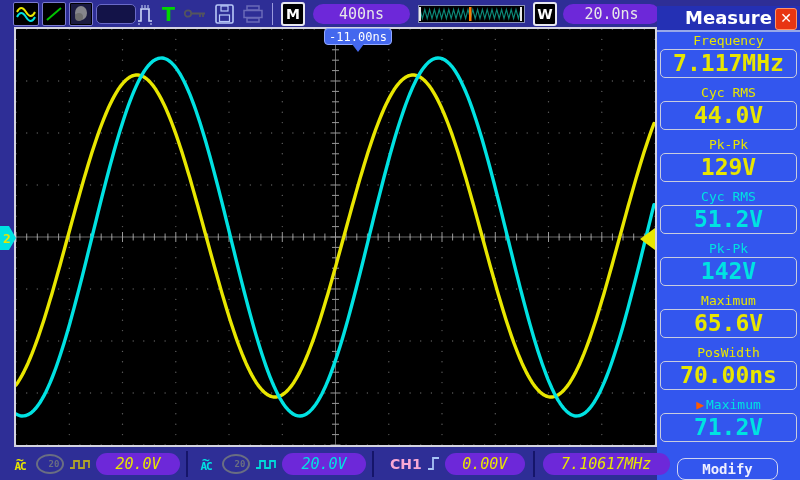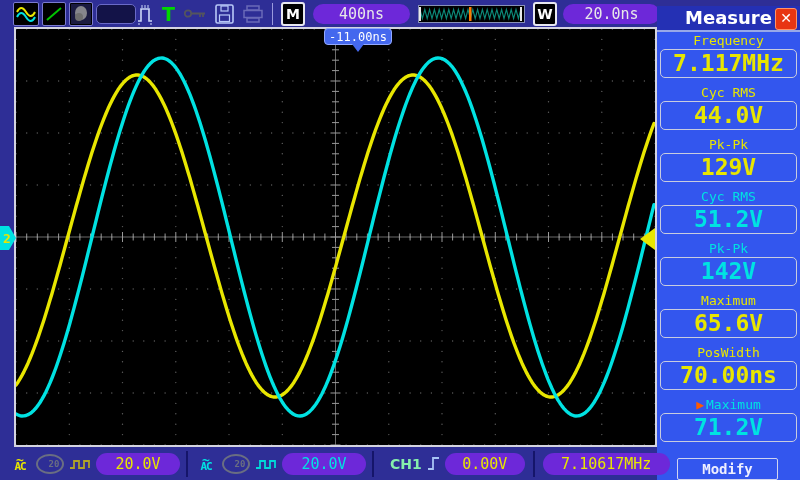--- a/index.html
+++ b/index.html
@@ -34,31 +34,31 @@
   #ptitle{position:relative;height:24px;background:#2430b4;border-bottom:2px solid #98a8e8;
           color:#fff;font-family:"DejaVu Sans",sans-serif;font-weight:bold;font-size:18px;line-height:24px;text-align:center;}
   #closebtn{position:absolute;right:3px;top:2px;width:20px;height:20px;background:#e83512;border:1px solid #ff9468;border-radius:3px;
           color:#fff;font-weight:bold;font-size:14px;line-height:19px;text-align:center;font-family:"DejaVu Sans",sans-serif;}
   .meas{height:52px;}
   .mlabel{height:17px;font-size:13px;line-height:17px;text-align:center;}
   .mbox{height:27px;margin:0 3px;border:1px solid #c8ccdf;border-radius:5px;
         font-size:23px;font-weight:bold;text-align:center;line-height:27px;}
   .ch1{color:var(--ch1);} .ch2{color:var(--ch2);}
   .selarrow{color:#ff5a00;margin-right:2px;}
-  #modify{position:absolute;left:20px;top:452px;width:101px;height:22px;border:1px solid #d0d4f0;border-radius:2px;
+  #modify{position:absolute;left:20px;top:452px;width:101px;height:22px;border:1px solid #d0d4f0;border-radius:8px;
         color:#eef;font-size:14px;font-weight:bold;line-height:21px;text-align:center;box-sizing:border-box;}
   
   #bbar{position:absolute;left:0;top:447px;width:657px;height:33px;display:flex;align-items:center;padding-left:8px;box-sizing:border-box;}
   .acicon{display:flex;flex-direction:column;align-items:center;width:24px;line-height:8px;flex:0 0 auto;font-weight:bold;}
   .acicon .tld{font-size:13px;height:7px;} .acicon .act{font-size:11px;letter-spacing:-1px;}
   .bwicon{width:16px;height:16px;border:2px solid #6a6e82;border-radius:50%;color:#6a6e82;
           font-size:9px;font-weight:bold;line-height:16px;text-align:center;flex:0 0 auto;padding-left:8px;}
   .bsep{width:2px;height:26px;background:#15156a;flex:0 0 auto;}
-  .pill.bot{height:22px;border-radius:11px;line-height:22px;}
-  .chsrc{color:#86efac;font-weight:bold;font-size:14px;font-family:"DejaVu Sans",sans-serif;flex:0 0 auto;}
+  .pill.bot{height:22px;border-radius:11px;line-height:22px;font-style:italic;}
+  .chsrc{color:#f9a8d4;font-weight:bold;font-size:14px;font-family:"DejaVu Sans",sans-serif;flex:0 0 auto;}
   .g4{width:4px;flex:0 0 auto;} .g6{width:6px;flex:0 0 auto;} .g8{width:8px;flex:0 0 auto;} .g16{width:16px;flex:0 0 auto;}
 </style>
 </head>
 <body>
 
 <div id="screen">
 
   <div id="toolbar">
     <div class="tbicon boxed" style="width:24px">
       <svg width="22" height="20">

